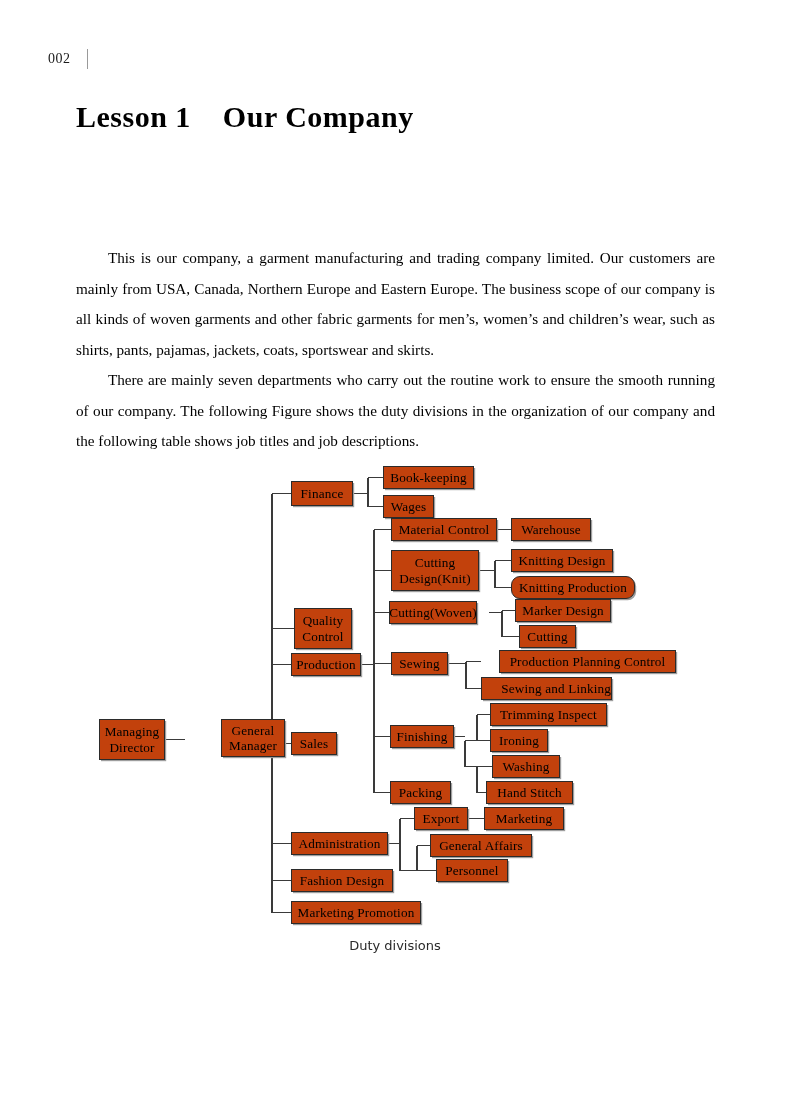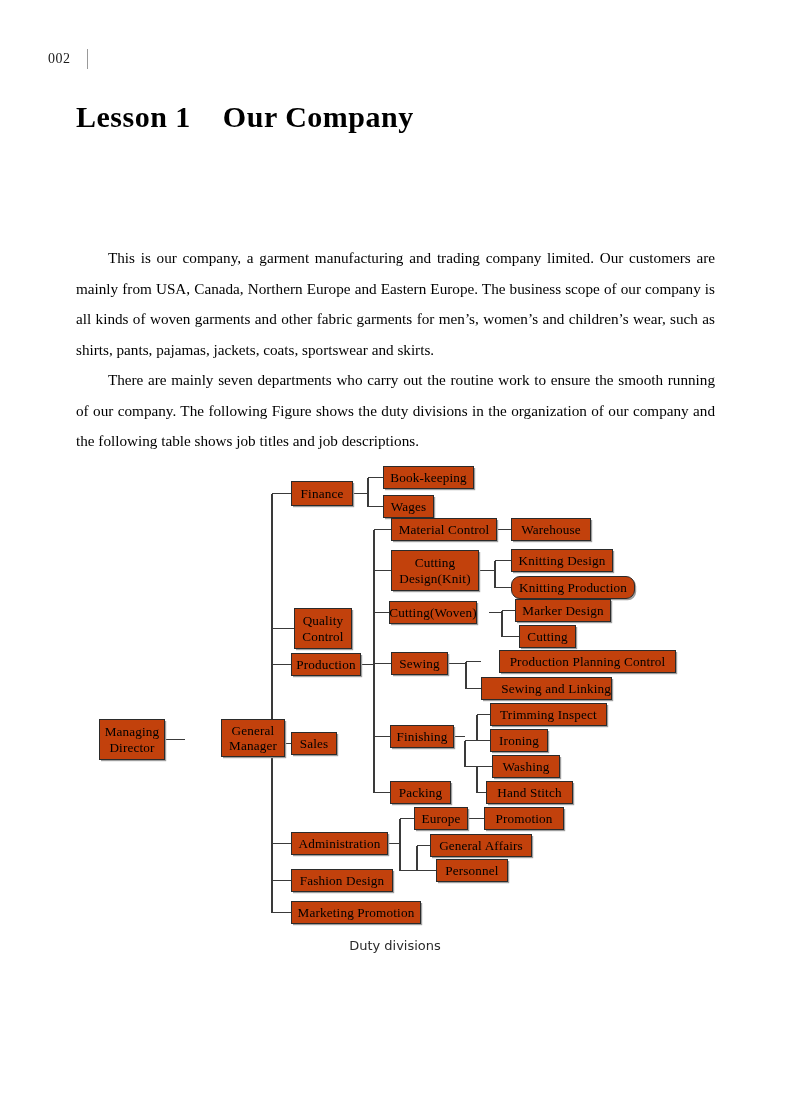--- a/index.html
+++ b/index.html
@@ -218,22 +218,22 @@
           <div class="node" style="left: 391px; top: 197px; width: 57px; height: 23px; border-color: rgb(43, 43, 43); box-shadow: rgb(158, 158, 158) 1.6px 1.6px 0px -0.4px;"><span>Sewing</span></div>
           <div class="node" style="left: 481px; top: 195px; width: 177px; height: 23px; border-color: rgb(43, 43, 43); box-shadow: rgb(158, 158, 158) 1.6px 1.6px 0px -0.4px; margin-left: 18px;"><span>Production Planning Control</span></div>
           <div class="node" style="left: 481px; top: 222px; width: 131px; height: 23px; border-color: rgb(43, 43, 43); box-shadow: rgb(158, 158, 158) 1.6px 1.6px 0px -0.4px; align-items: flex-end;"><span>Sewing and Linking</span></div>
           <div class="node" style="left: 291px; top: 277px; width: 46px; height: 23px; border-color: rgb(43, 43, 43); box-shadow: rgb(158, 158, 158) 1.6px 1.6px 0px -0.4px;"><span>Sales</span></div>
           <div class="node" style="left: 390px; top: 270px; width: 64px; height: 23px; border-color: rgb(43, 43, 43); box-shadow: rgb(158, 158, 158) 1.6px 1.6px 0px -0.4px;"><span>Finishing</span></div>
           <div class="node" style="left: 490px; top: 248px; width: 117px; height: 23px; border-color: rgb(43, 43, 43); box-shadow: rgb(158, 158, 158) 1.6px 1.6px 0px -0.4px;"><span>Trimming Inspect</span></div>
           <div class="node" style="left: 490px; top: 274px; width: 58px; height: 23px; border-color: rgb(43, 43, 43); box-shadow: rgb(158, 158, 158) 1.6px 1.6px 0px -0.4px;"><span>Ironing</span></div>
           <div class="node" style="left: 492px; top: 300px; width: 68px; height: 23px; border-color: rgb(43, 43, 43); box-shadow: rgb(158, 158, 158) 1.6px 1.6px 0px -0.4px;"><span>Washing</span></div>
           <div class="node" style="left: 486px; top: 326px; width: 87px; height: 23px; border-color: rgb(43, 43, 43); box-shadow: rgb(158, 158, 158) 1.6px 1.6px 0px -0.4px;"><span>Hand Stitch</span></div>
           <div class="node" style="left: 390px; top: 326px; width: 61px; height: 23px; border-color: rgb(43, 43, 43); box-shadow: rgb(158, 158, 158) 1.6px 1.6px 0px -0.4px;"><span>Packing</span></div>
-          <div class="node" style="left: 414px; top: 352px; width: 54px; height: 23px; border-color: rgb(43, 43, 43); box-shadow: rgb(158, 158, 158) 1.6px 1.6px 0px -0.4px;"><span>Europe</span></div>
-          <div class="node" style="left: 484px; top: 352px; width: 80px; height: 23px; border-color: rgb(43, 43, 43); box-shadow: rgb(158, 158, 158) 1.6px 1.6px 0px -0.4px;"><span>Promotion</span></div>
+          <div class="node" style="left: 414px; top: 352px; width: 54px; height: 23px; border-color: rgb(43, 43, 43); box-shadow: rgb(158, 158, 158) 1.6px 1.6px 0px -0.4px;"><span>Export</span></div>
+          <div class="node" style="left: 484px; top: 352px; width: 80px; height: 23px; border-color: rgb(43, 43, 43); box-shadow: rgb(158, 158, 158) 1.6px 1.6px 0px -0.4px;"><span>Marketing</span></div>
           <div class="node" style="left: 291px; top: 377px; width: 97px; height: 23px; border-color: rgb(43, 43, 43); box-shadow: rgb(158, 158, 158) 1.6px 1.6px 0px -0.4px;"><span>Administration</span></div>
           <div class="node" style="left: 430px; top: 379px; width: 102px; height: 23px; border-color: rgb(43, 43, 43); box-shadow: rgb(158, 158, 158) 1.6px 1.6px 0px -0.4px;"><span>General Affairs</span></div>
           <div class="node" style="left: 436px; top: 404px; width: 72px; height: 23px; border-color: rgb(43, 43, 43); box-shadow: rgb(158, 158, 158) 1.6px 1.6px 0px -0.4px;"><span>Personnel</span></div>
           <div class="node" style="left: 291px; top: 414px; width: 102px; height: 23px; border-color: rgb(43, 43, 43); box-shadow: rgb(158, 158, 158) 1.6px 1.6px 0px -0.4px; justify-content: center;"><span>Fashion Design</span></div>
           <div class="node" style="left: 291px; top: 446px; width: 130px; height: 23px; border-color: rgb(43, 43, 43); box-shadow: rgb(158, 158, 158) 1.6px 1.6px 0px -0.4px;"><span>Marketing Promotion</span></div>
         </div>
     </div>
     <div id="figure-caption">Duty divisions</div>
   </div>
 

